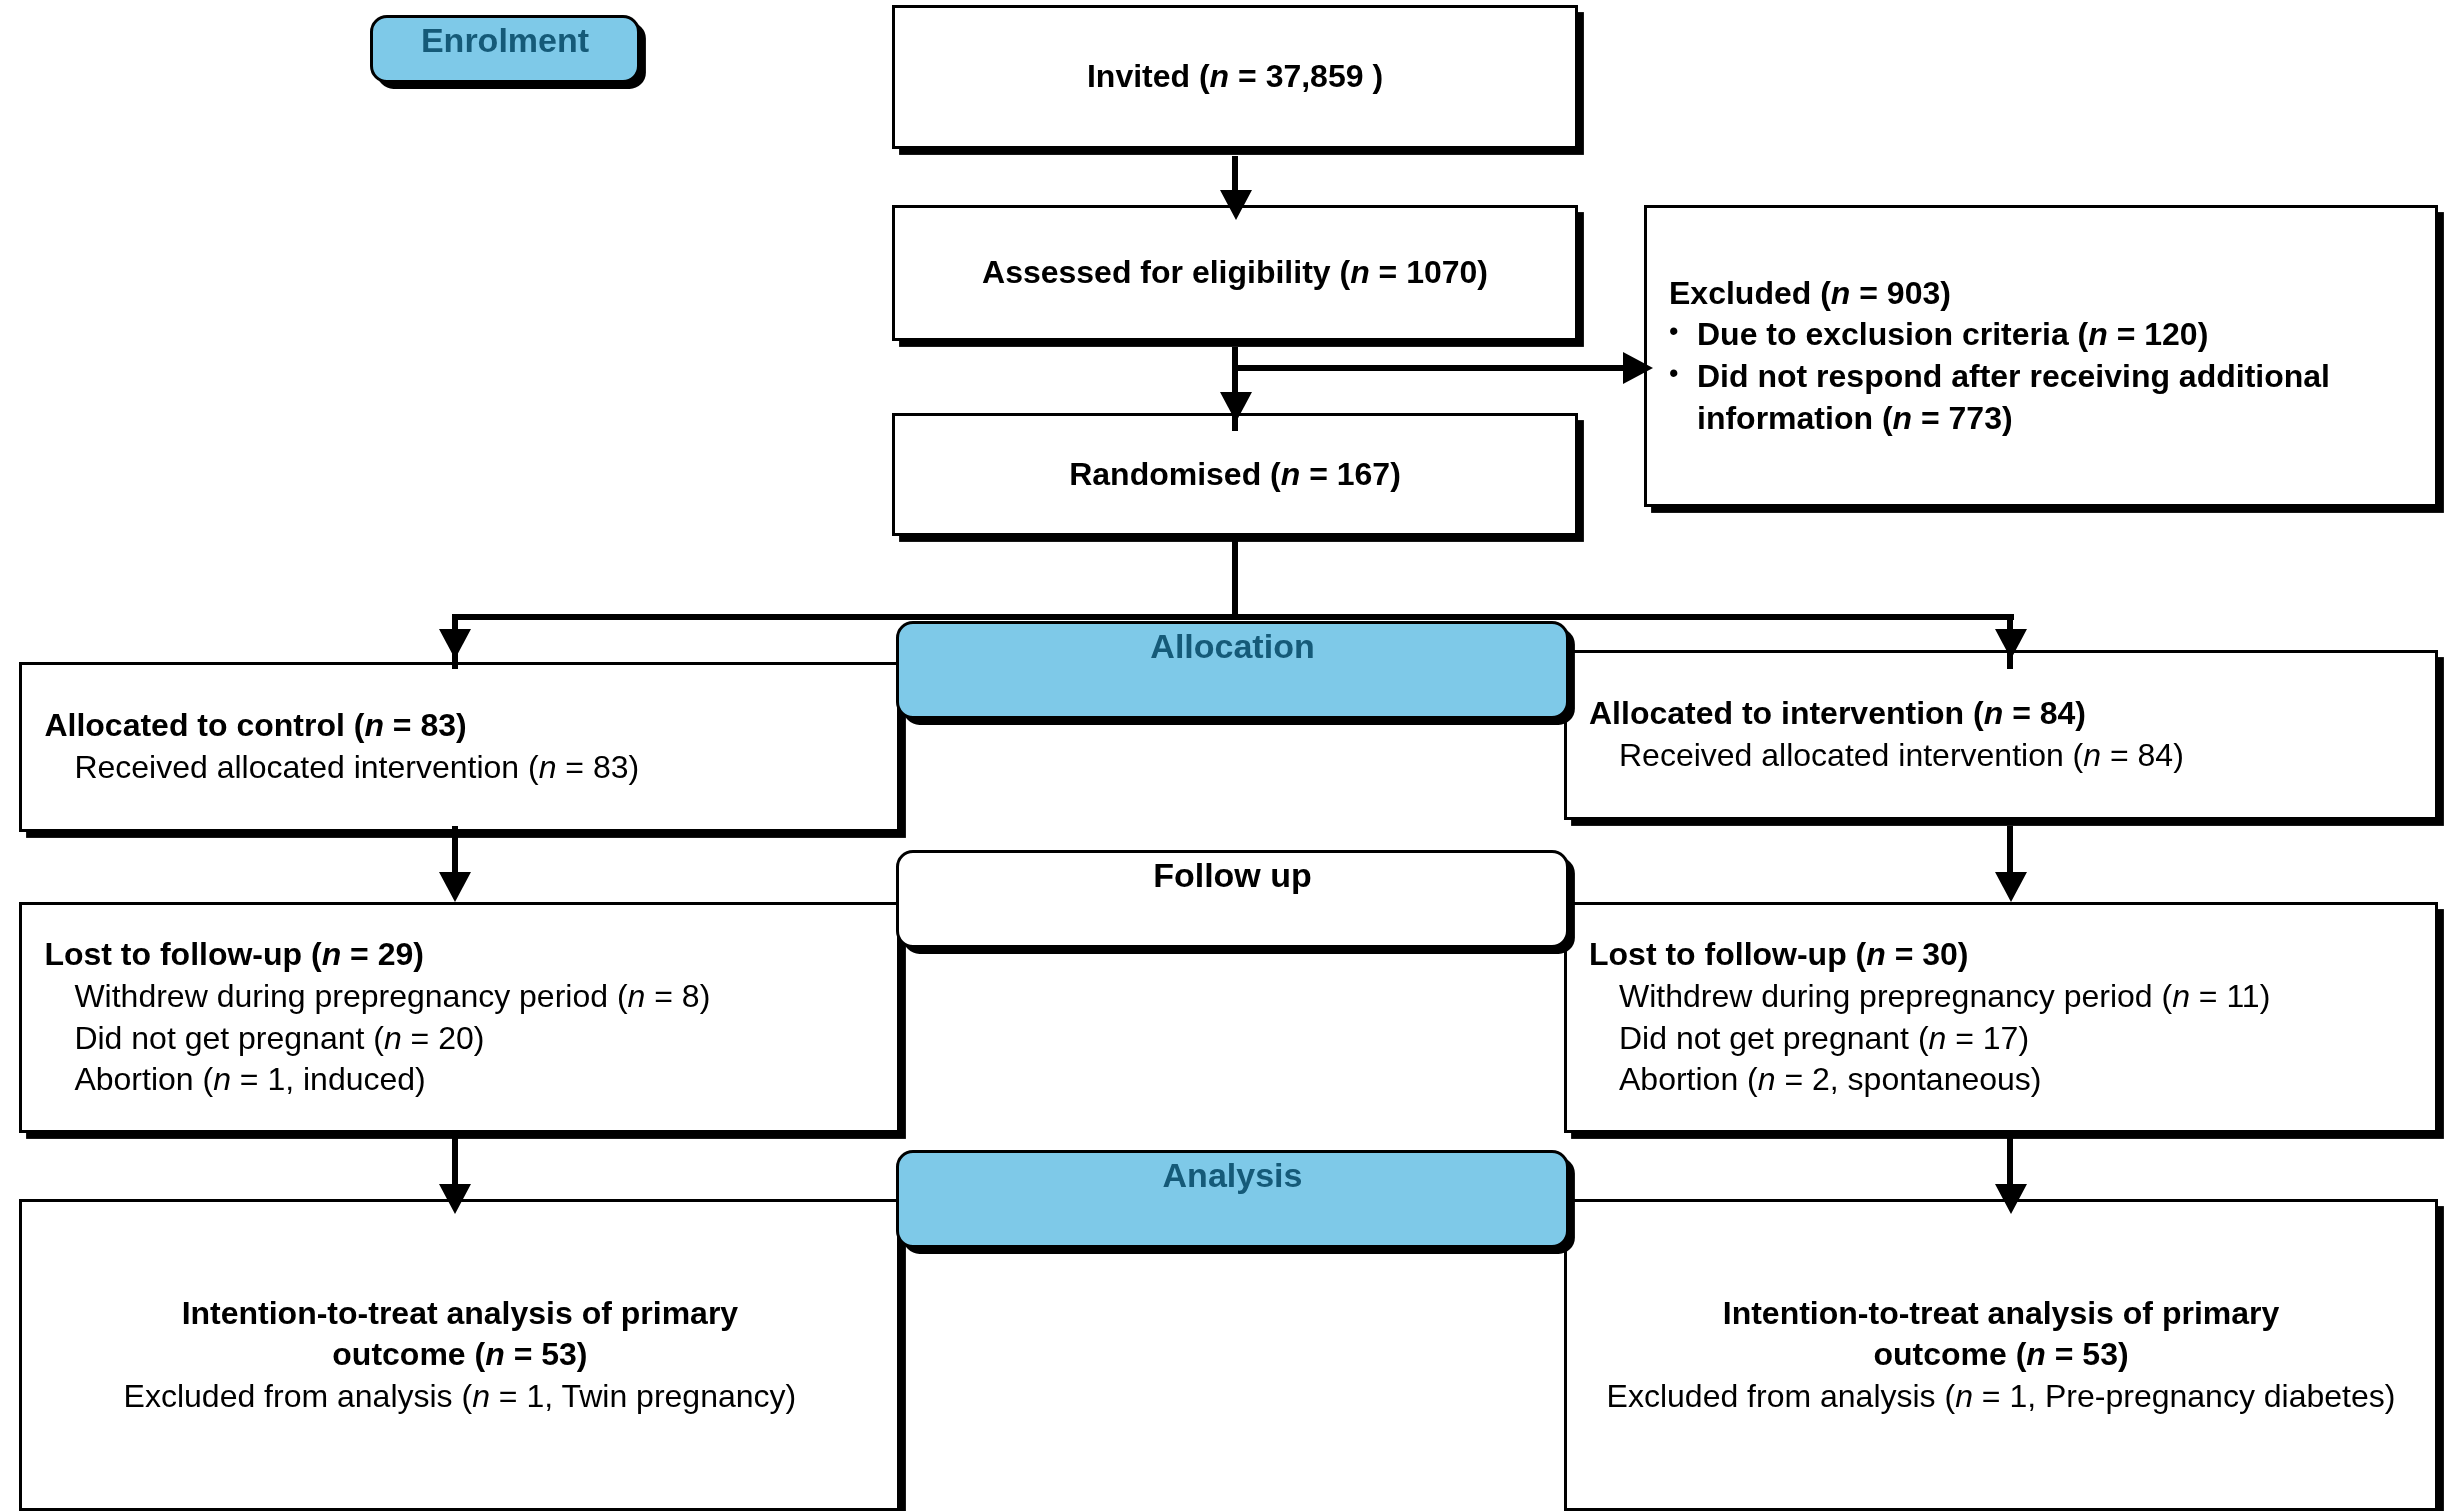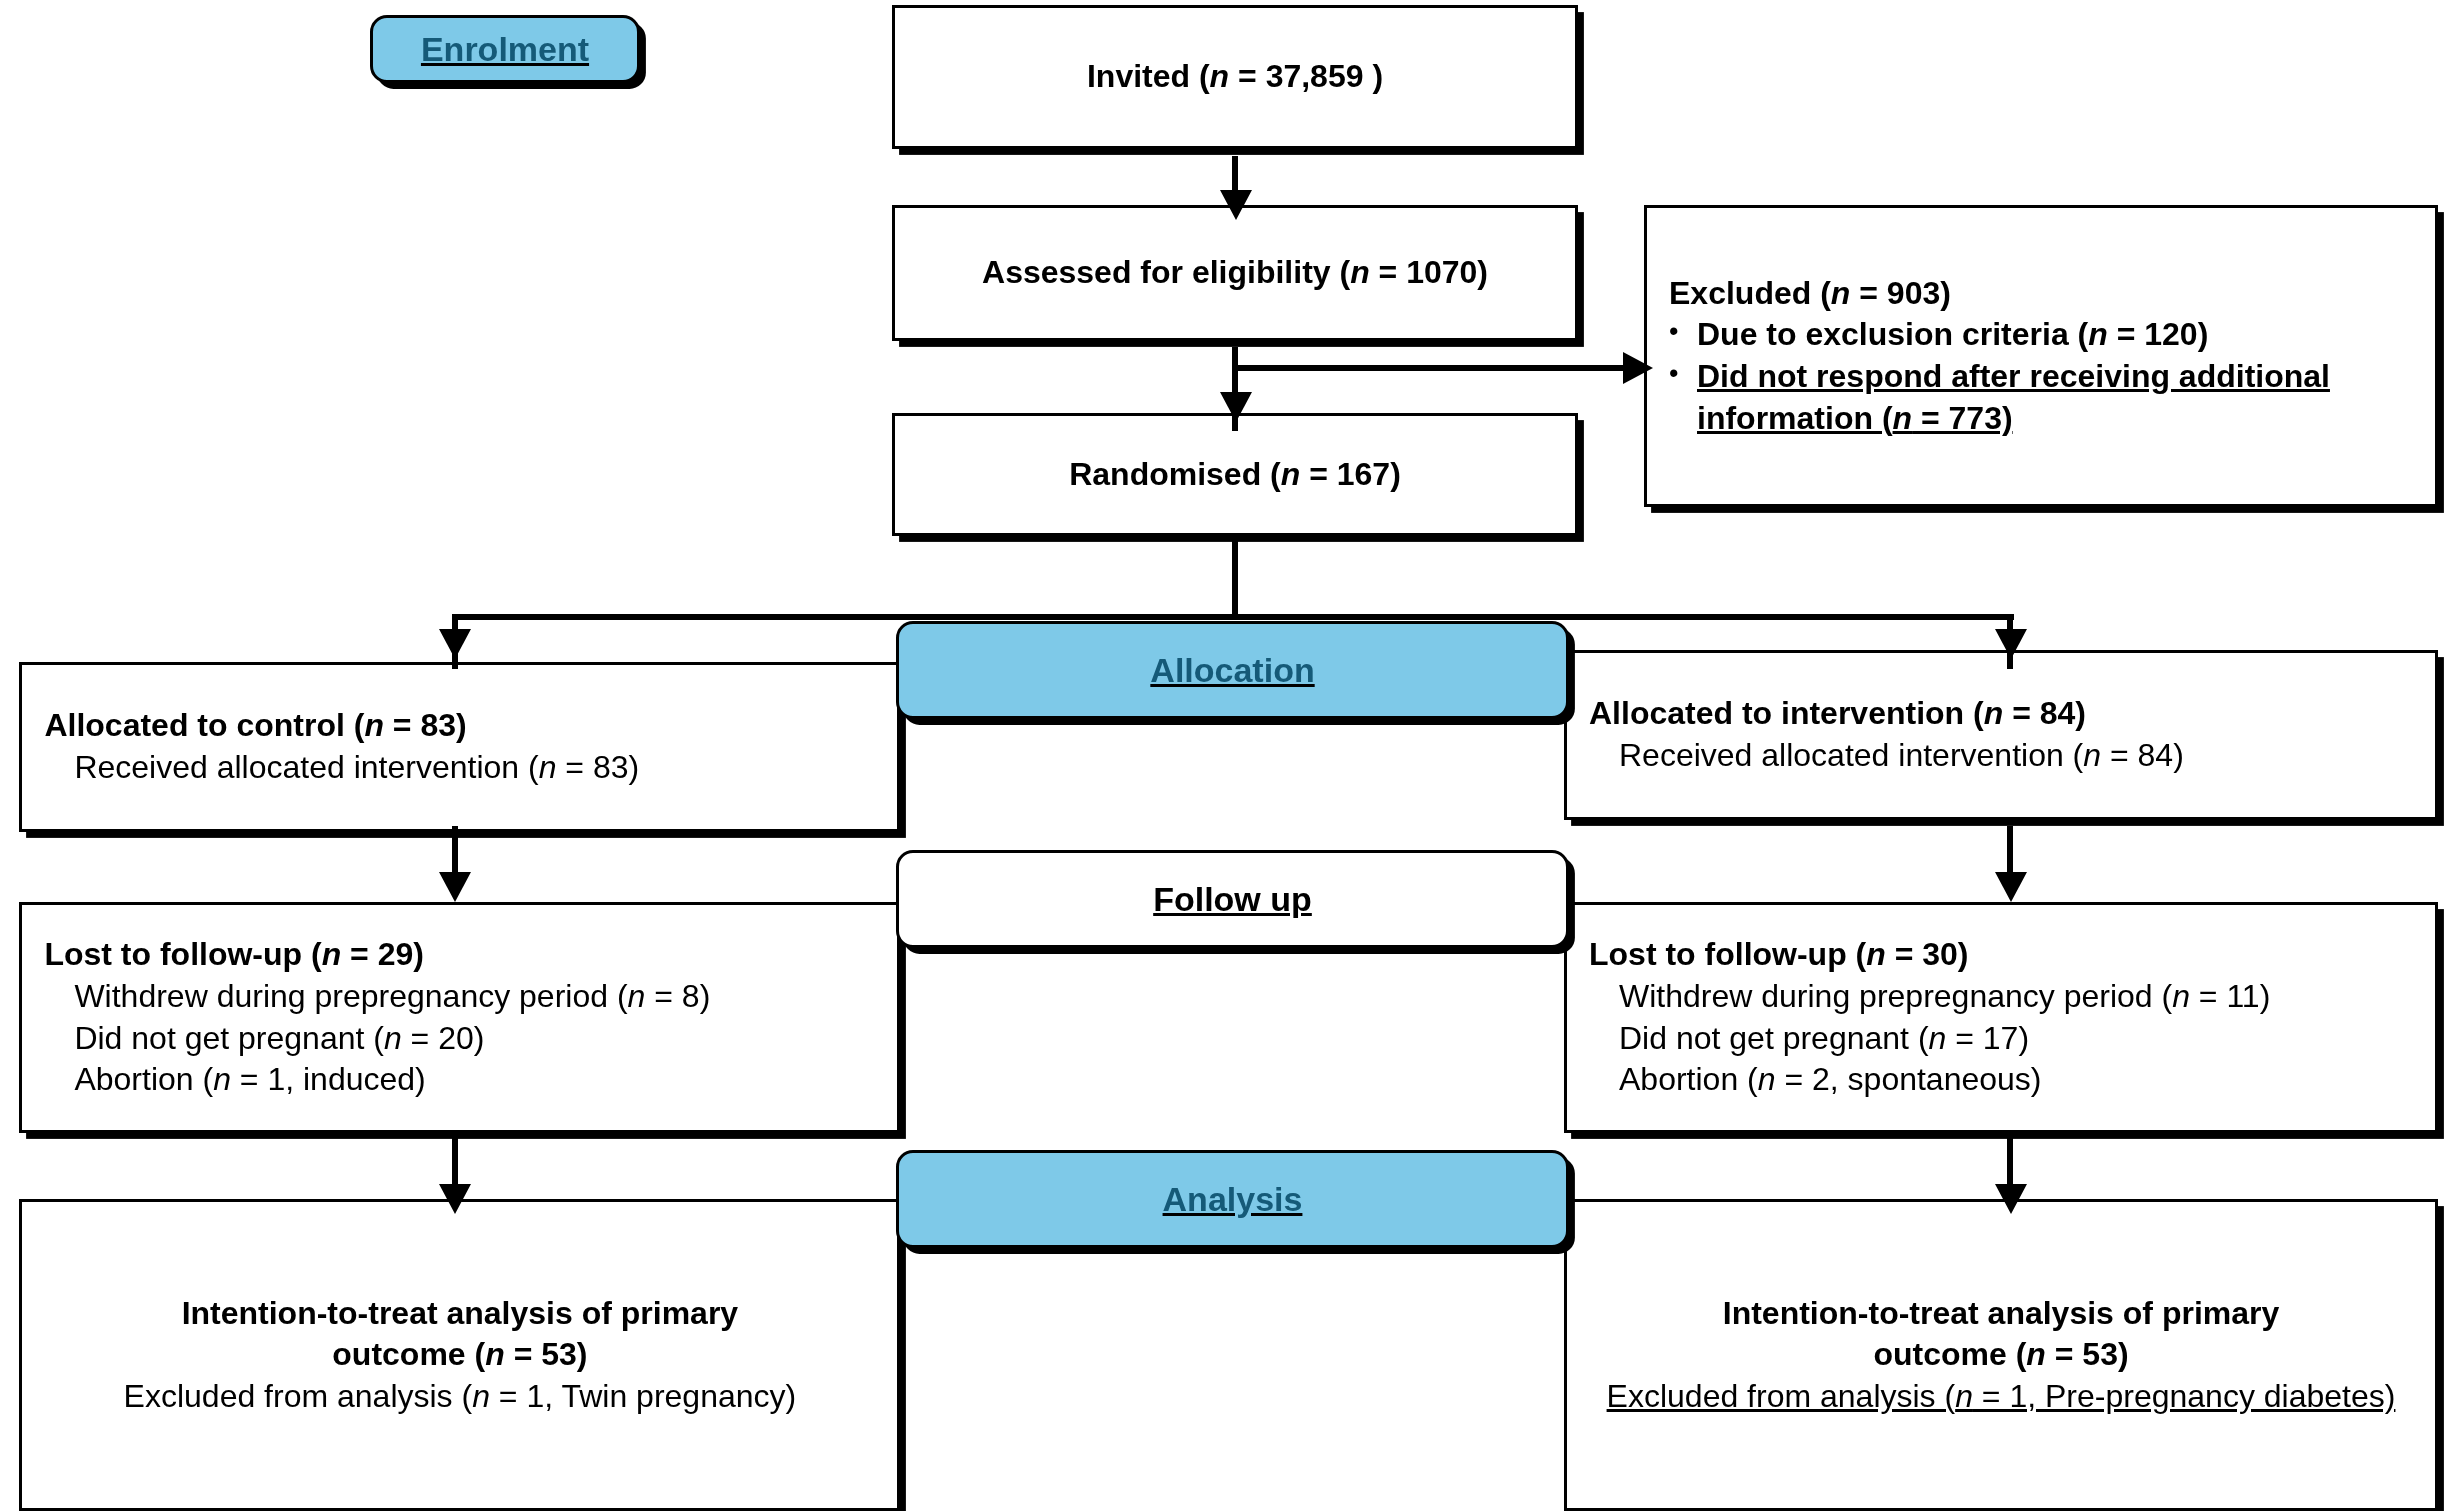--- a/index.html
+++ b/index.html
@@ -36,39 +36,38 @@
     padding: 0 22px;
   }
 
   
   .t {
     color: #000000;
     font-size: 32px;
     line-height: 1.30;
     white-space: nowrap;
   }
-  .t.wrap { white-space: normal; text-decoration: underline; }
+  .t.wrap { white-space: normal; }
   .t.bold   { font-weight: bold; }
   .t.center { text-align: center; }
   .t.indent { padding-left: 30px; }
   .n { font-style: italic; }
 
   
   .badge {
     position: absolute;
     box-sizing: border-box;
     background: #7ec9e8;
     border: 3.9px solid #000000;
     border-radius: 17px;
     box-shadow: 6.5px 6.5px 0 -0.6px #000000;
     display: flex;
-    align-items: center;
+    align-items: flex-start;
     justify-content: center;
     z-index: 40;
-    text-decoration: underline;
   }
   .badge .t {
     color: #155a78;
     font-weight: bold;
     font-size: 34px;
   }
   .badge.white {
     background: #ffffff;
   }
   .badge.white .t { color: #000000; }

